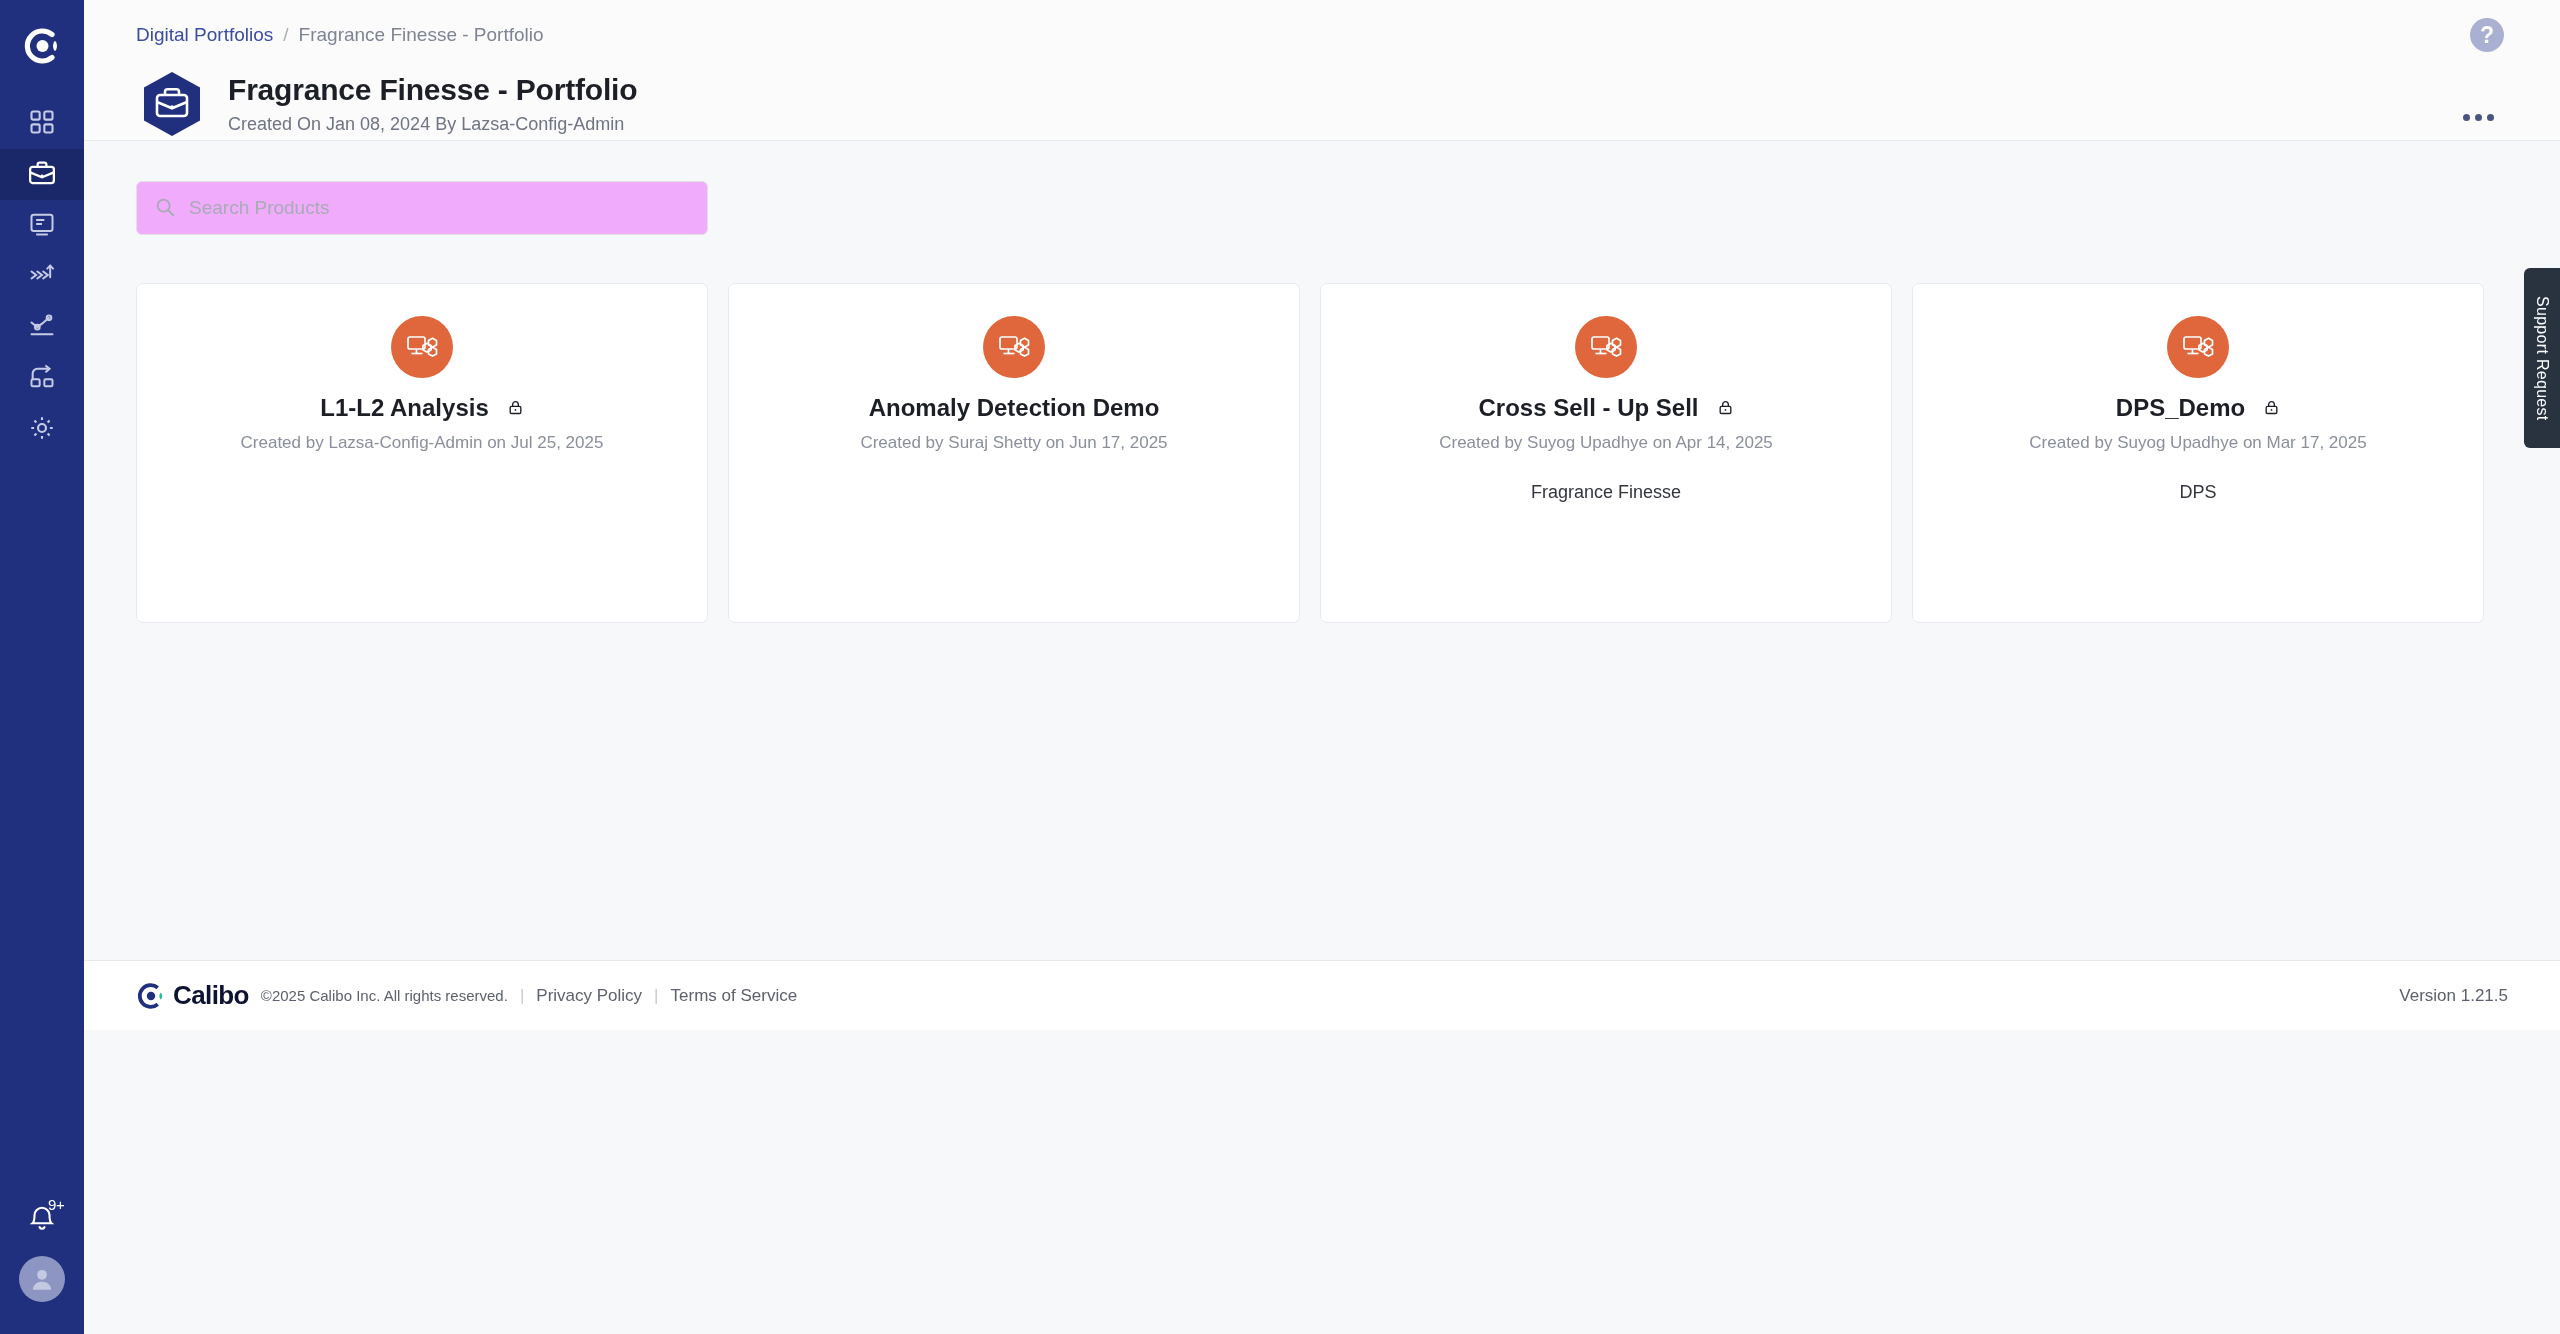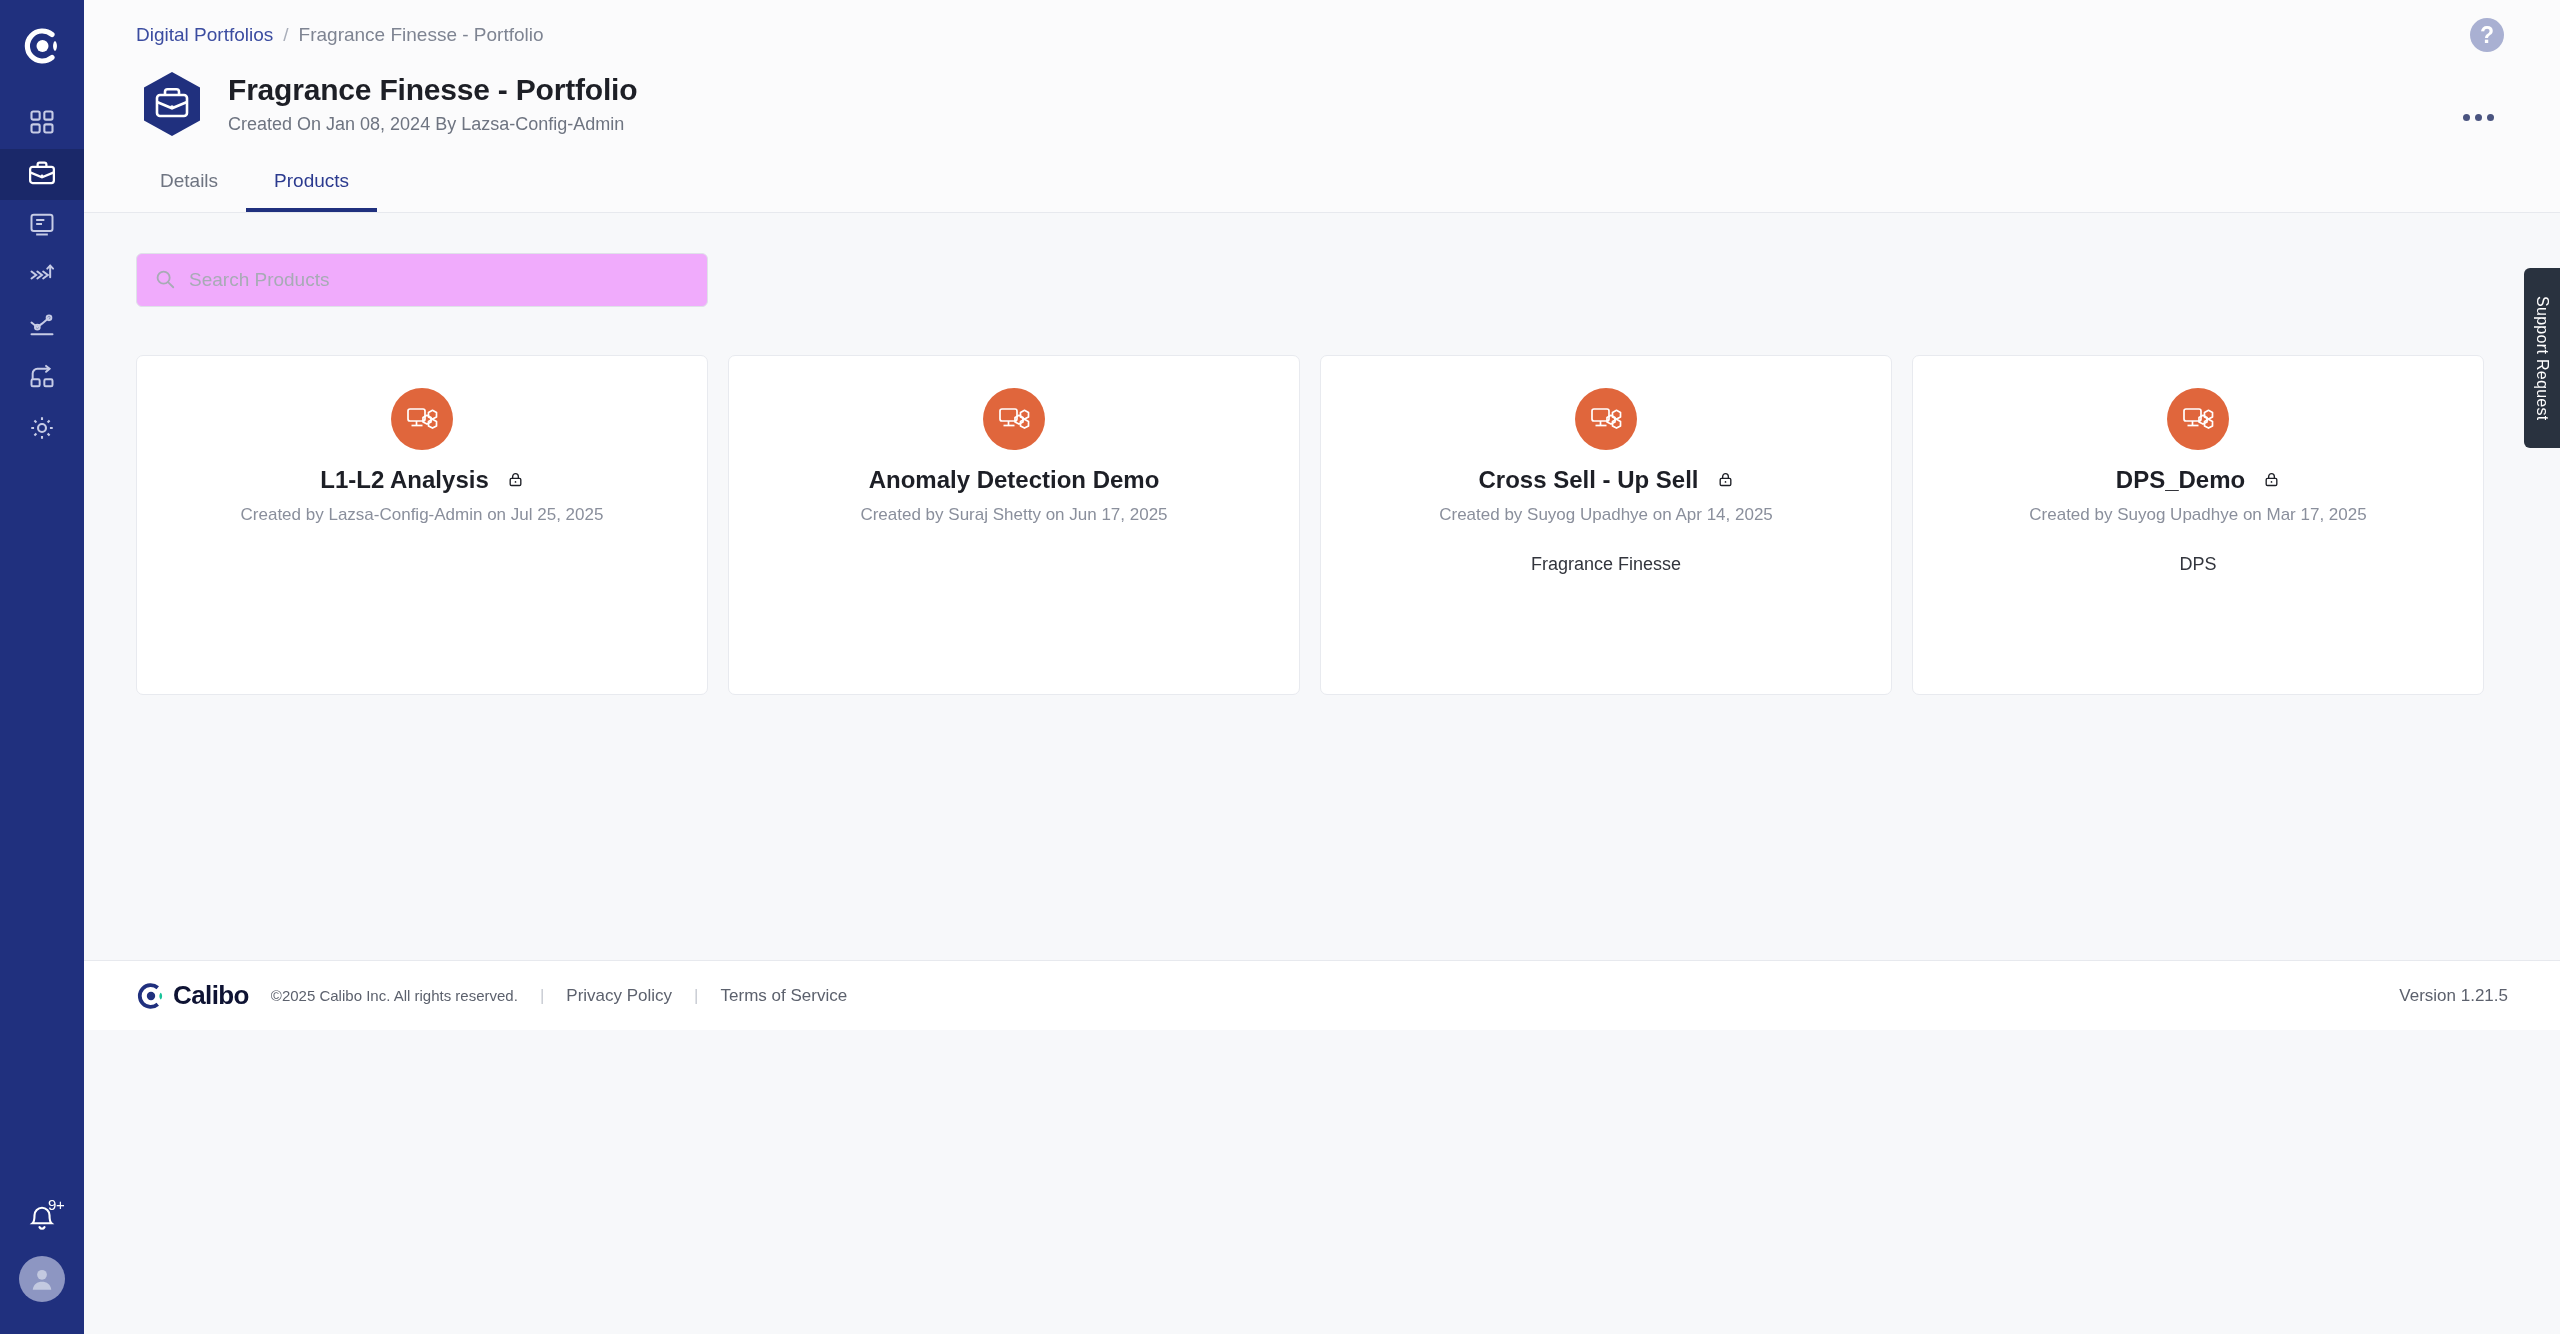--- a/index.html
+++ b/index.html
@@ -139,21 +139,21 @@
   .support-tab span {
     writing-mode: vertical-rl; font-size: 16px; letter-spacing: 0.3px;
   }
 
   
   .footer {
     height: 70px; background: #fff; border-top: 1px solid #e7e9ee;
     display: flex; align-items: center; padding: 0 52px 0 52px;
     flex: 0 0 70px; justify-content: space-between;
   }
-  .footer-left { display: flex; align-items: center; gap: 22px; text-align: right; }
+  .footer-left { display: flex; align-items: center; gap: 12px; text-align: right; }
   .calibo-logo { display: flex; align-items: center; gap: 7px; }
   .calibo-word { font-size: 26px; font-weight: bold; color: #0e1333; letter-spacing: -0.6px; }
   .footer-text { font-size: 15px; color: #5c616d; }
   .footer-link { font-size: 17px; color: #5c616d; cursor: pointer; }
   .footer-div { color: #c7cad2; font-size: 17px; }
   .version { font-size: 17px; color: #5c616d; }
 </style>
 </head>
 <body>
 
@@ -281,24 +281,20 @@
             </g>
             <circle cx="36" cy="39.2" r="1.9" fill="#fff"></circle>
           </svg>
         </div>
         <div class="title-block">
           <div class="page-title">Fragrance Finesse - Portfolio</div>
           <div class="page-sub">Created On Jan 08, 2024 By Lazsa-Config-Admin</div>
         </div>
       </div>
 
-      <div class="tabs">
-        <div class="tab">Details</div>
-        <div class="tab active">Products</div>
-      </div>
 
       <div class="help-icon">?</div>
       <div class="dots-menu">
         <span></span>
         <span></span>
         <span></span>
       </div>
     </div>
 
     <div class="content">

